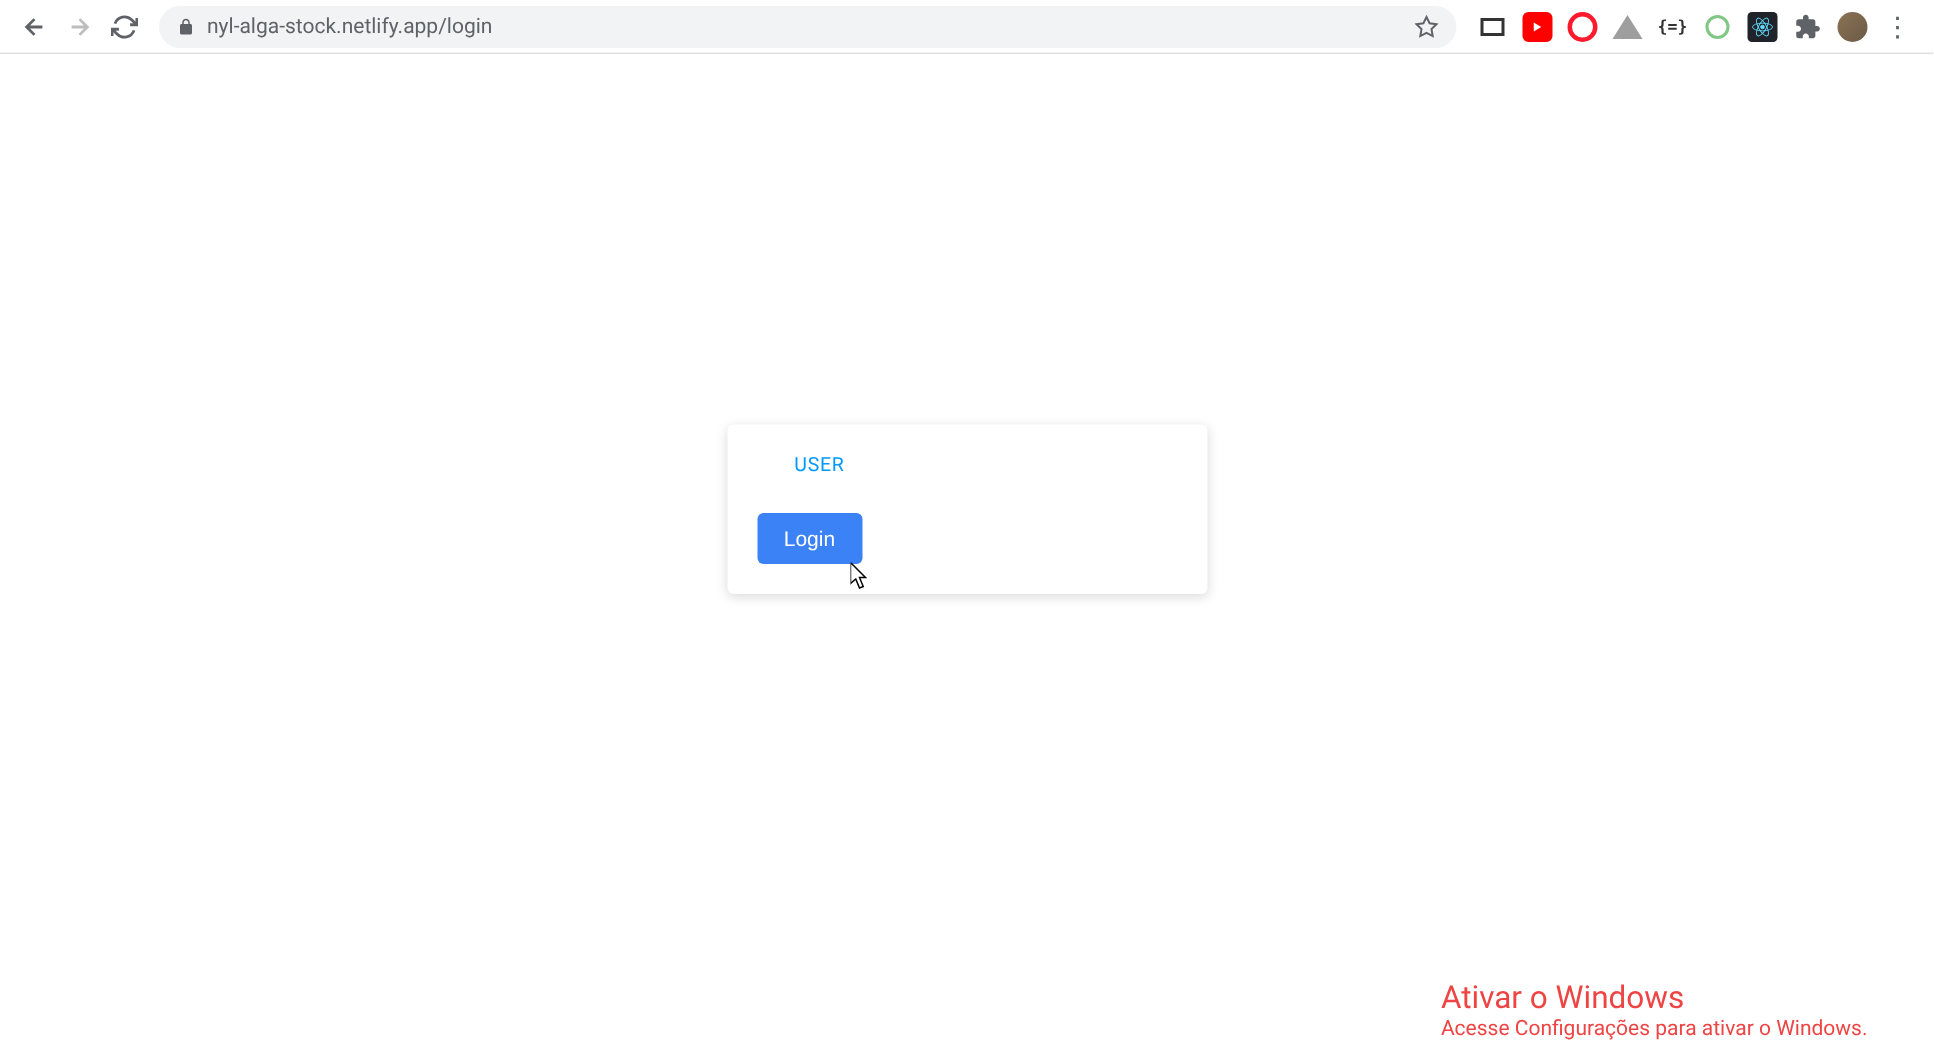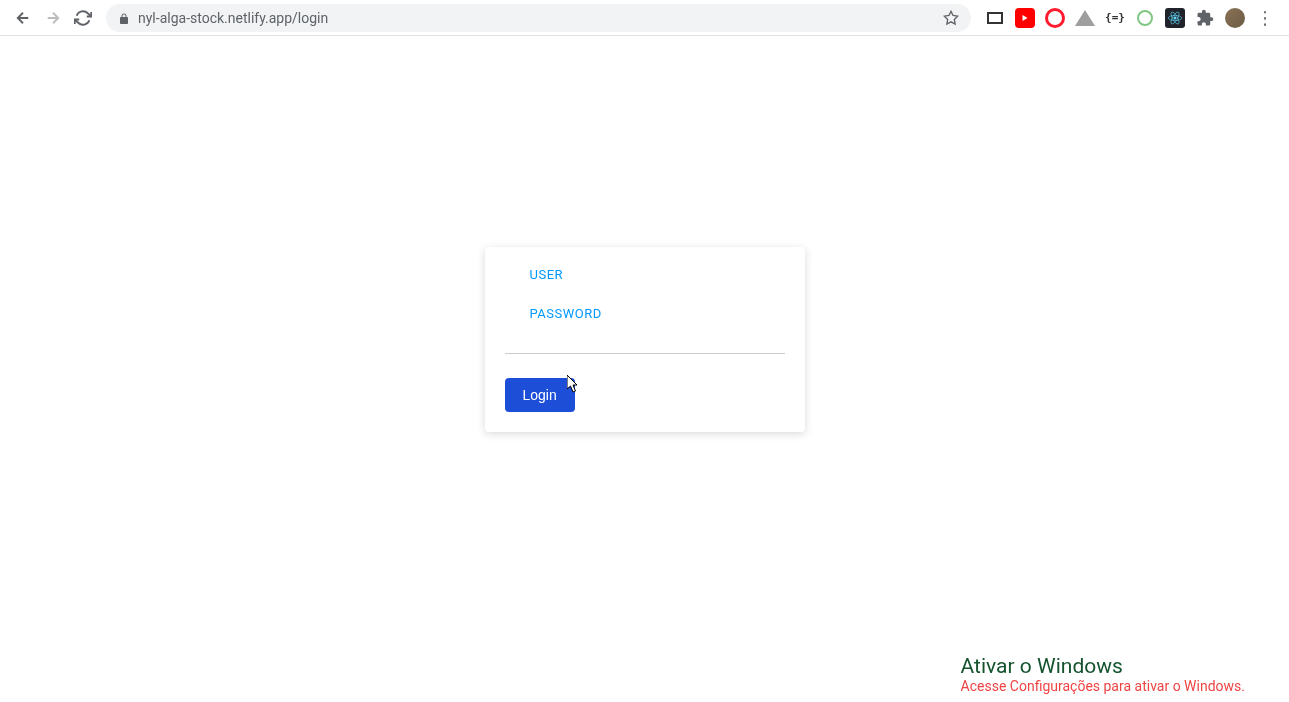--- a/index.html
+++ b/index.html
@@ -176,42 +176,42 @@
       font-size: 14px;
       outline: none;
       background: transparent;
     }
     
     .form-input::placeholder {
       color: #bbb;
     }
     
     .login-button {
-      background: #1d4ed8;
+      background: #3b82f6;
       color: #fff;
       border: none;
       padding: 9px 18px;
       border-radius: 4px;
       font-size: 14px;
       cursor: pointer;
     }
     
     
     .watermark {
       position: absolute;
       bottom: 8px;
       right: 44px;
       text-align: left;
       color: #808080;
     }
     
     .watermark-title {
       font-size: 21px;
       font-weight: 400;
-      color: #14532d;
+      color: #ef4444;
     }
     
     .watermark-sub {
       font-size: 14px;
       color: #ef4444;
     }
     
     
     .cursor {
       position: absolute;
@@ -290,24 +290,20 @@
     <div class="ext-icon ext-menu">⋮</div>
   </div>
 </div>
 
 <div class="page-content">
   <div class="login-card">
     <div class="card-body">
       <div class="form-group">
         <label class="form-label">USER</label>
       </div>
-      <div class="form-group">
-        <label class="form-label">PASSWORD</label>
-        <input type="password" class="form-input" style="">
-      </div>
       <button class="login-button">Login</button>
     </div>
   </div>
 
   <div class="watermark">
     <div class="watermark-title">Ativar o Windows</div>
     <div class="watermark-sub">Acesse Configurações para ativar o Windows.</div>
   </div>
 
   <div class="cursor">

